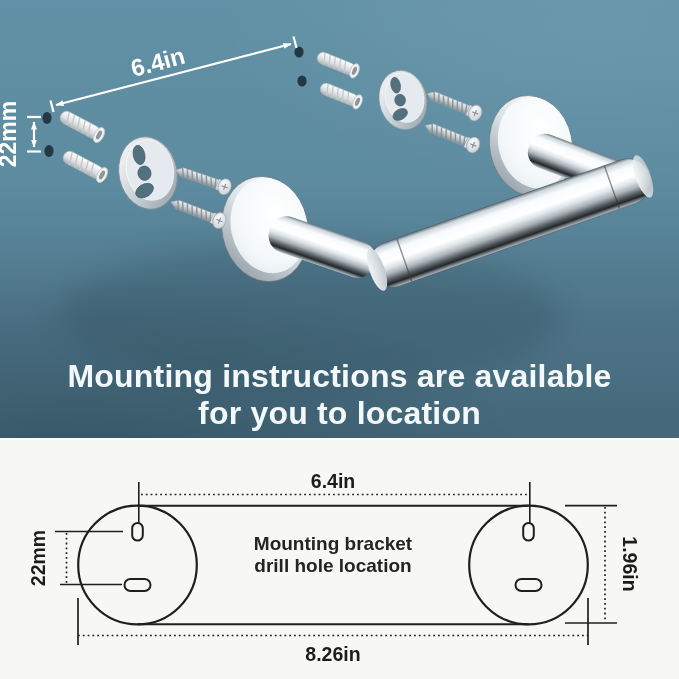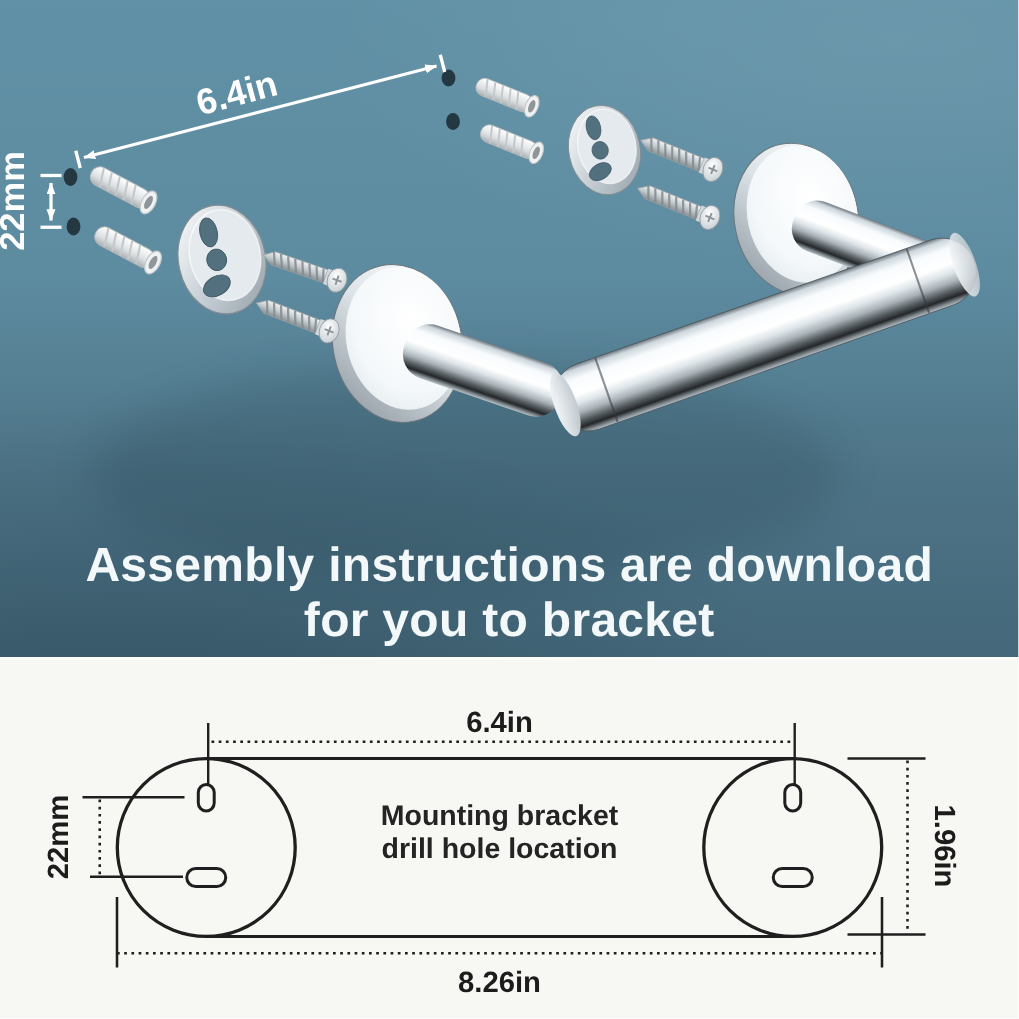--- a/index.html
+++ b/index.html
@@ -178,22 +178,22 @@
       <use href="#anchor" transform="translate(340 65) rotate(22) scale(.92)"></use>
       <use href="#anchor" transform="translate(343 96) rotate(22) scale(.92)"></use>
 
       <use href="#screw" transform="translate(202 179) rotate(19)"></use>
       <use href="#screw" transform="translate(197 212) rotate(21)"></use>
       <use href="#screw" transform="translate(453 104) rotate(22)"></use>
       <use href="#screw" transform="translate(451 136) rotate(22)"></use>
     </svg>
 
     <div class="hero-headline">
-      <div>Assembly instructions are download</div>
-      <div>for you to bracket</div>
+      <div>Mounting instructions are available</div>
+      <div>for you to location</div>
     </div>
   </div>
 
   <div class="diagram">
     <svg width="679" height="239" viewBox="0 0 679 239">
       <g stroke="#1f1f1f" fill="none">
 
         <circle cx="137.5" cy="125" r="59.3" stroke-width="2.2"></circle>
         <circle cx="528.5" cy="125" r="59.3" stroke-width="2.2"></circle>
         <line x1="137.5" y1="65.7" x2="528.5" y2="65.7" stroke-width="2"></line>

